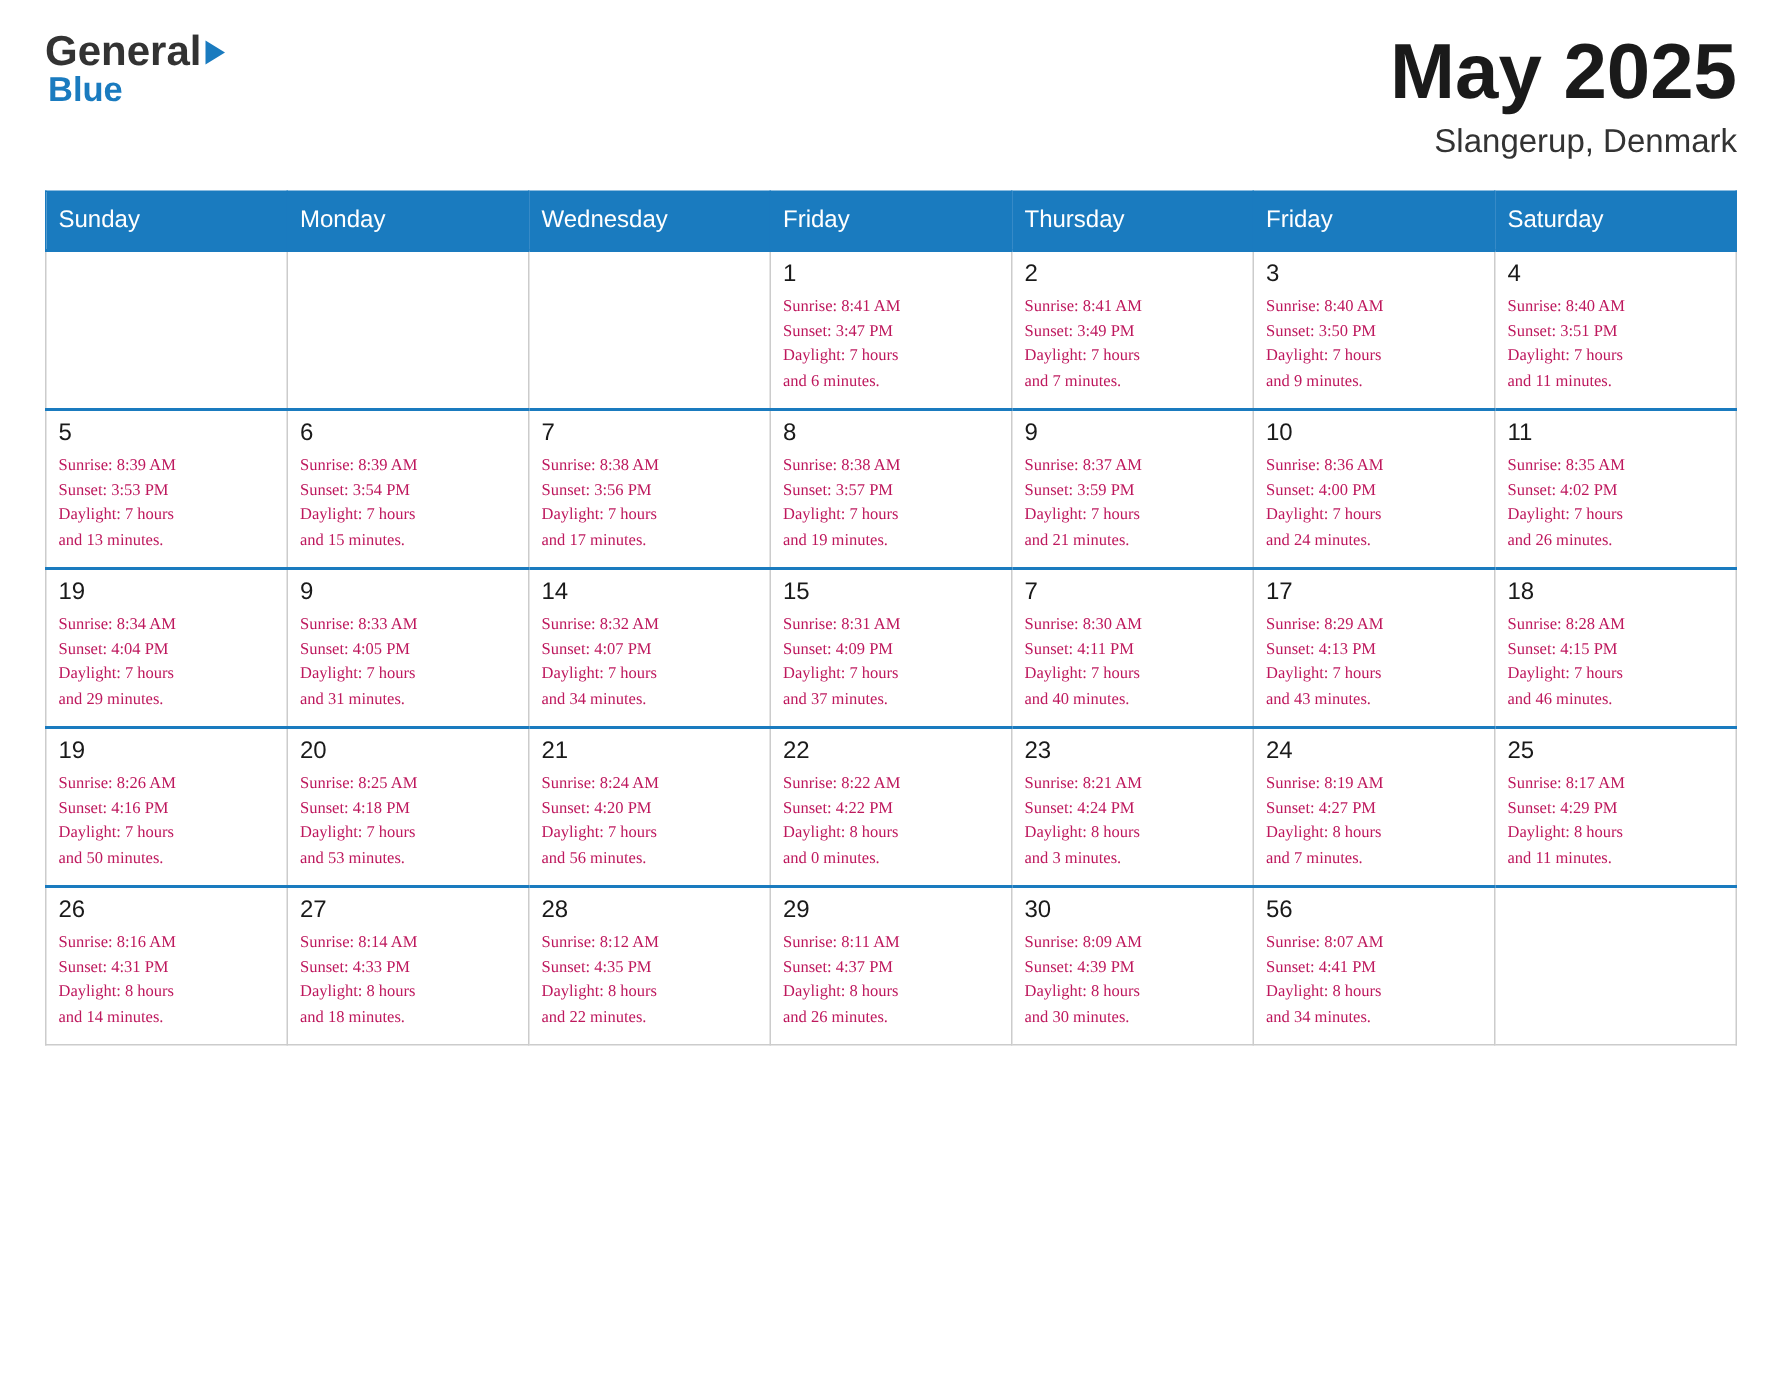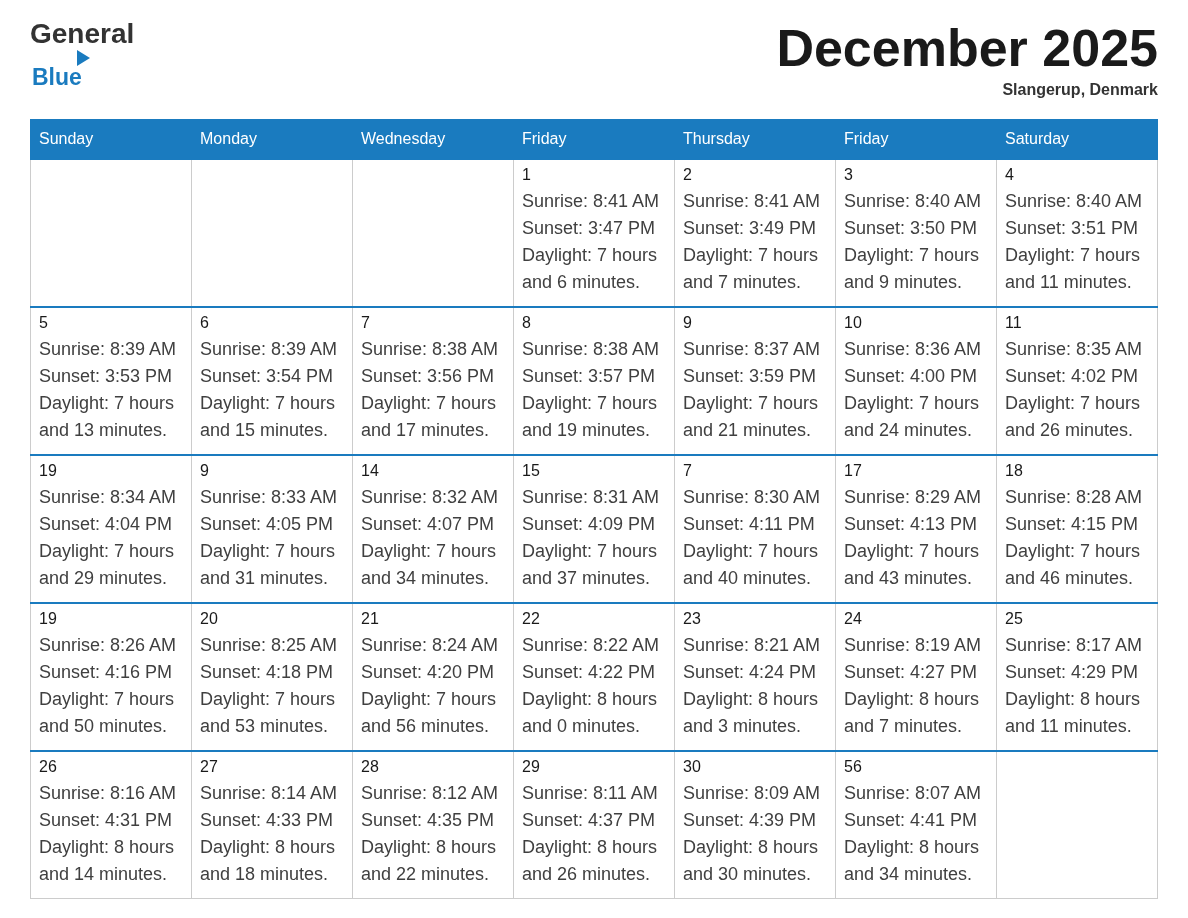--- a/index.html
+++ b/index.html
@@ -33,22 +33,22 @@
     .title-section {
       text-align: right;
     }
     .title-section h1 {
       font-size: 52px;
       font-weight: bold;
       color: #1a1a1a;
       line-height: 1.1;
     }
     .title-section h2 {
-      font-size: 16px;
-      font-weight: bold;
+      font-size: 22px;
+      font-weight: normal;
       color: #333;
       margin-top: 4px;
     }
     .calendar {
       width: 100%;
       border-collapse: collapse;
     }
     .calendar thead tr th {
       background-color: #1a7bbf;
       color: #fff;
@@ -73,42 +73,43 @@
       border-top: 2px solid #1a7bbf;
     }
     .day-number {
       font-size: 16px;
       font-weight: normal;
       color: #1a1a1a;
       display: block;
       margin-bottom: 4px;
     }
     .day-info {
-      font-size: 18px;
+      font-size: 11px;
       line-height: 1.5;
-      color: #404040;
+      color: #be185d;
+      font-family: Liberation Serif, serif;
     }
   </style>
 </head>
 <body>
 
 <div class="header">
   <div class="logo">
     <div style="display:flex; flex-direction:column; line-height:1;">
-      <div style="display:flex; align-items:center;flex-direction:column;">
+      <div style="display:flex; align-items:center;">
         <span class="logo-text-general">General</span>
         <div style="display:flex; flex-direction:column; margin-left:3px; margin-top:2px;">
           <div style="width:0; height:0; border-left:13px solid #1a7bbf; border-top:8px solid transparent; border-bottom:8px solid transparent;"></div>
         </div>
       </div>
       <span class="logo-text-blue" style="margin-left:2px;">Blue</span>
     </div>
   </div>
   <div class="title-section">
-    <h1>December 2025</h1>
+    <h1>May 2025</h1>
     <h2>Slangerup, Denmark</h2>
   </div>
 </div>
 
 <table class="calendar">
   <thead>
     <tr>
     <th>Sunday</th>
         <th>Monday</th>
         <th>Wednesday</th>

